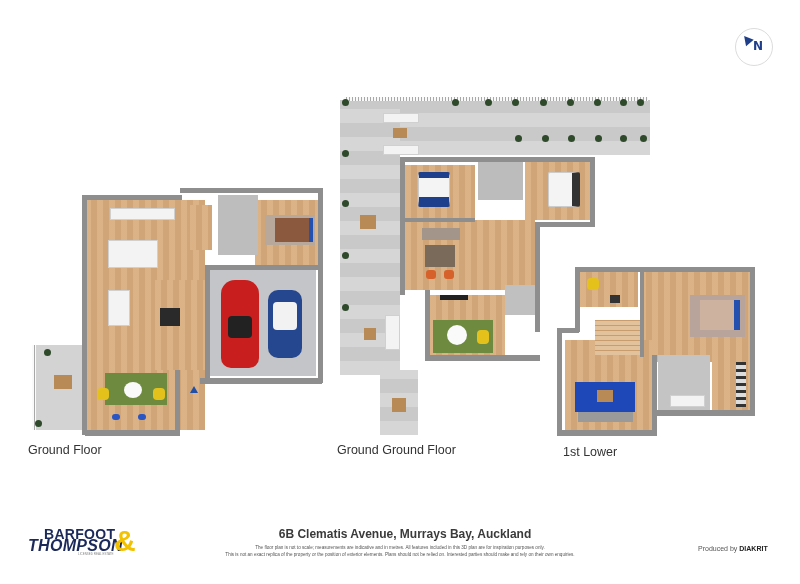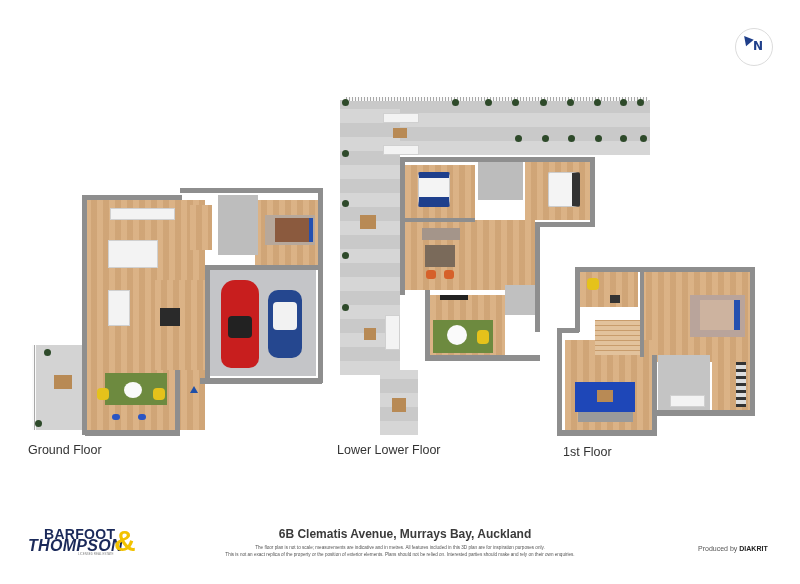--- a/index.html
+++ b/index.html
@@ -193,22 +193,22 @@
   <div class="item" style="left:690px;top:295px;width:55px;height:42px;background:#b9a49b;"></div>
   <div class="item" style="left:700px;top:300px;width:40px;height:30px;background:#cdb39f;border-right:6px solid #2450b0;"></div>
   <div class="item rug-blue" style="left:575px;top:382px;width:60px;height:30px;"></div>
   <div class="item table-wood" style="left:597px;top:390px;width:16px;height:12px;"></div>
   <div class="item" style="left:578px;top:412px;width:55px;height:10px;background:#9a9a9a;"></div>
   <div class="item bench" style="left:670px;top:395px;width:35px;height:12px;"></div>
   <div class="item" style="left:736px;top:362px;width:10px;height:45px;background:repeating-linear-gradient(0deg,#333 0 3px,#ddd 3px 7px);"></div>
 </div>
 
 <div class="abs floor-label" style="left:28px;top:443px;">Ground Floor</div>
-<div class="abs floor-label" style="left:337px;top:443px;">Lower Lower Floor</div>
-<div class="abs floor-label" style="left:563px;top:445px;">1st Floor</div>
+<div class="abs floor-label" style="left:337px;top:443px;">Ground Ground Floor</div>
+<div class="abs floor-label" style="left:563px;top:445px;">1st Lower</div>
 
 <div class="abs brand">
   <div class="l1">BARFOOT</div>
   <div class="l2">THOMPSON</div>
   <div class="amp">&amp;</div>
   <div class="tag">LICENSED REAL ESTATE</div>
 </div>
 
 <div class="abs address">6B Clematis Avenue, Murrays Bay, Auckland</div>
 <div class="abs disclaimer" style="top:545px;">The floor plan is not to scale; measurements are indicative and in metres. All features included in this 3D plan are for inspiration purposes only.</div>

